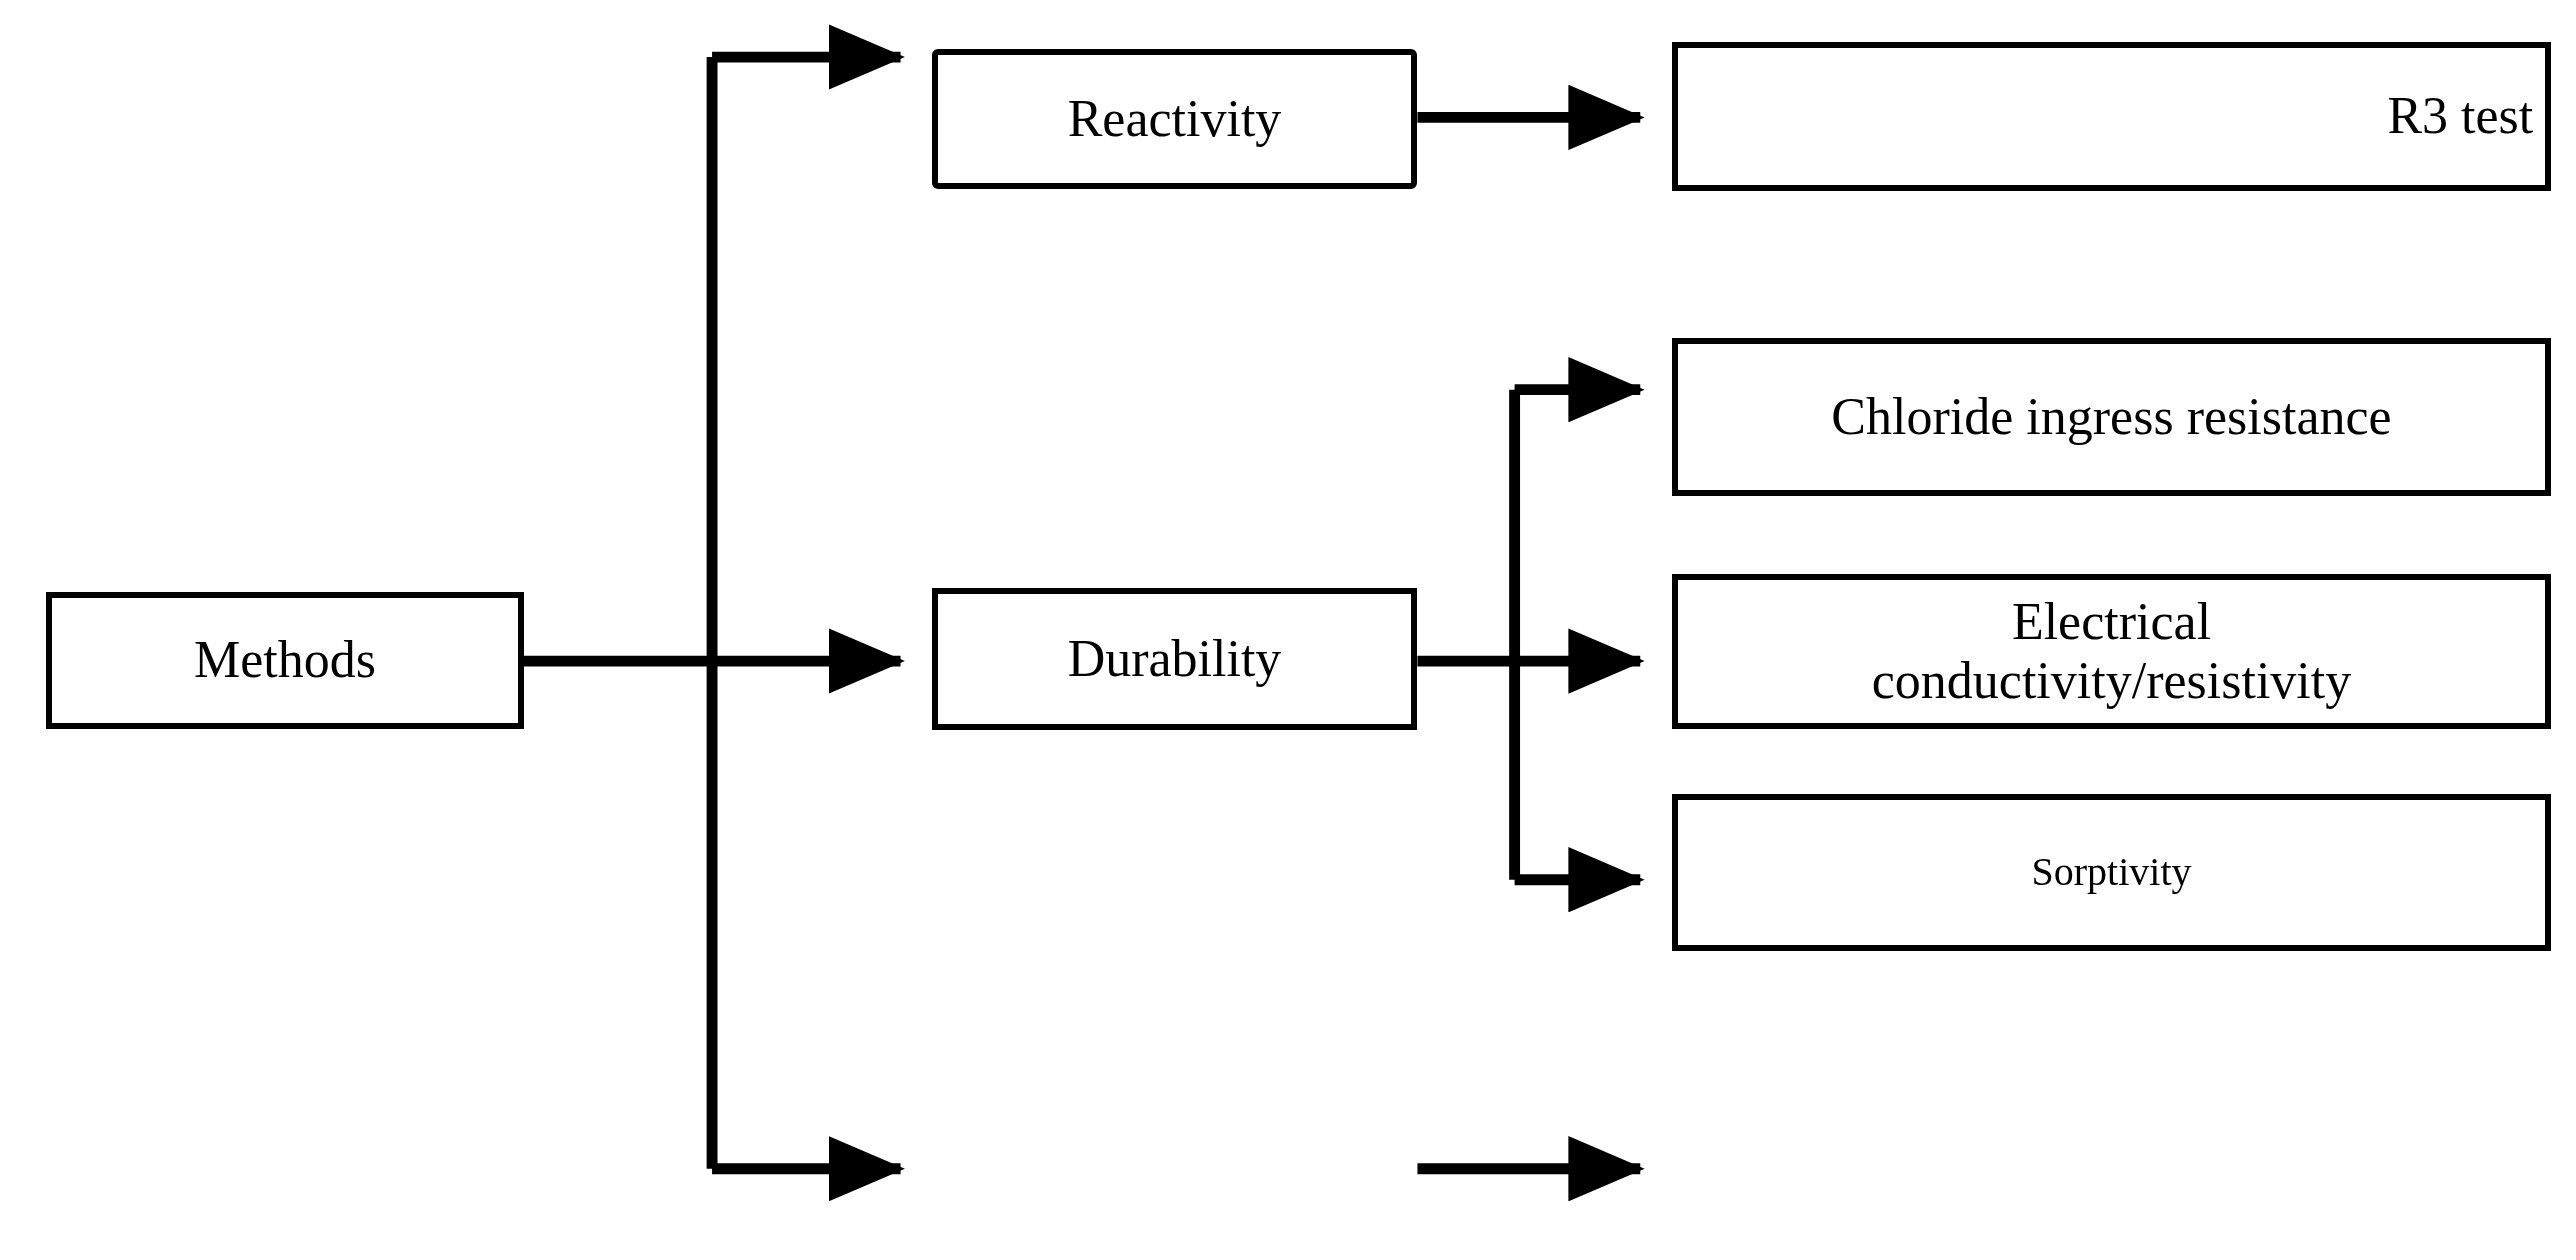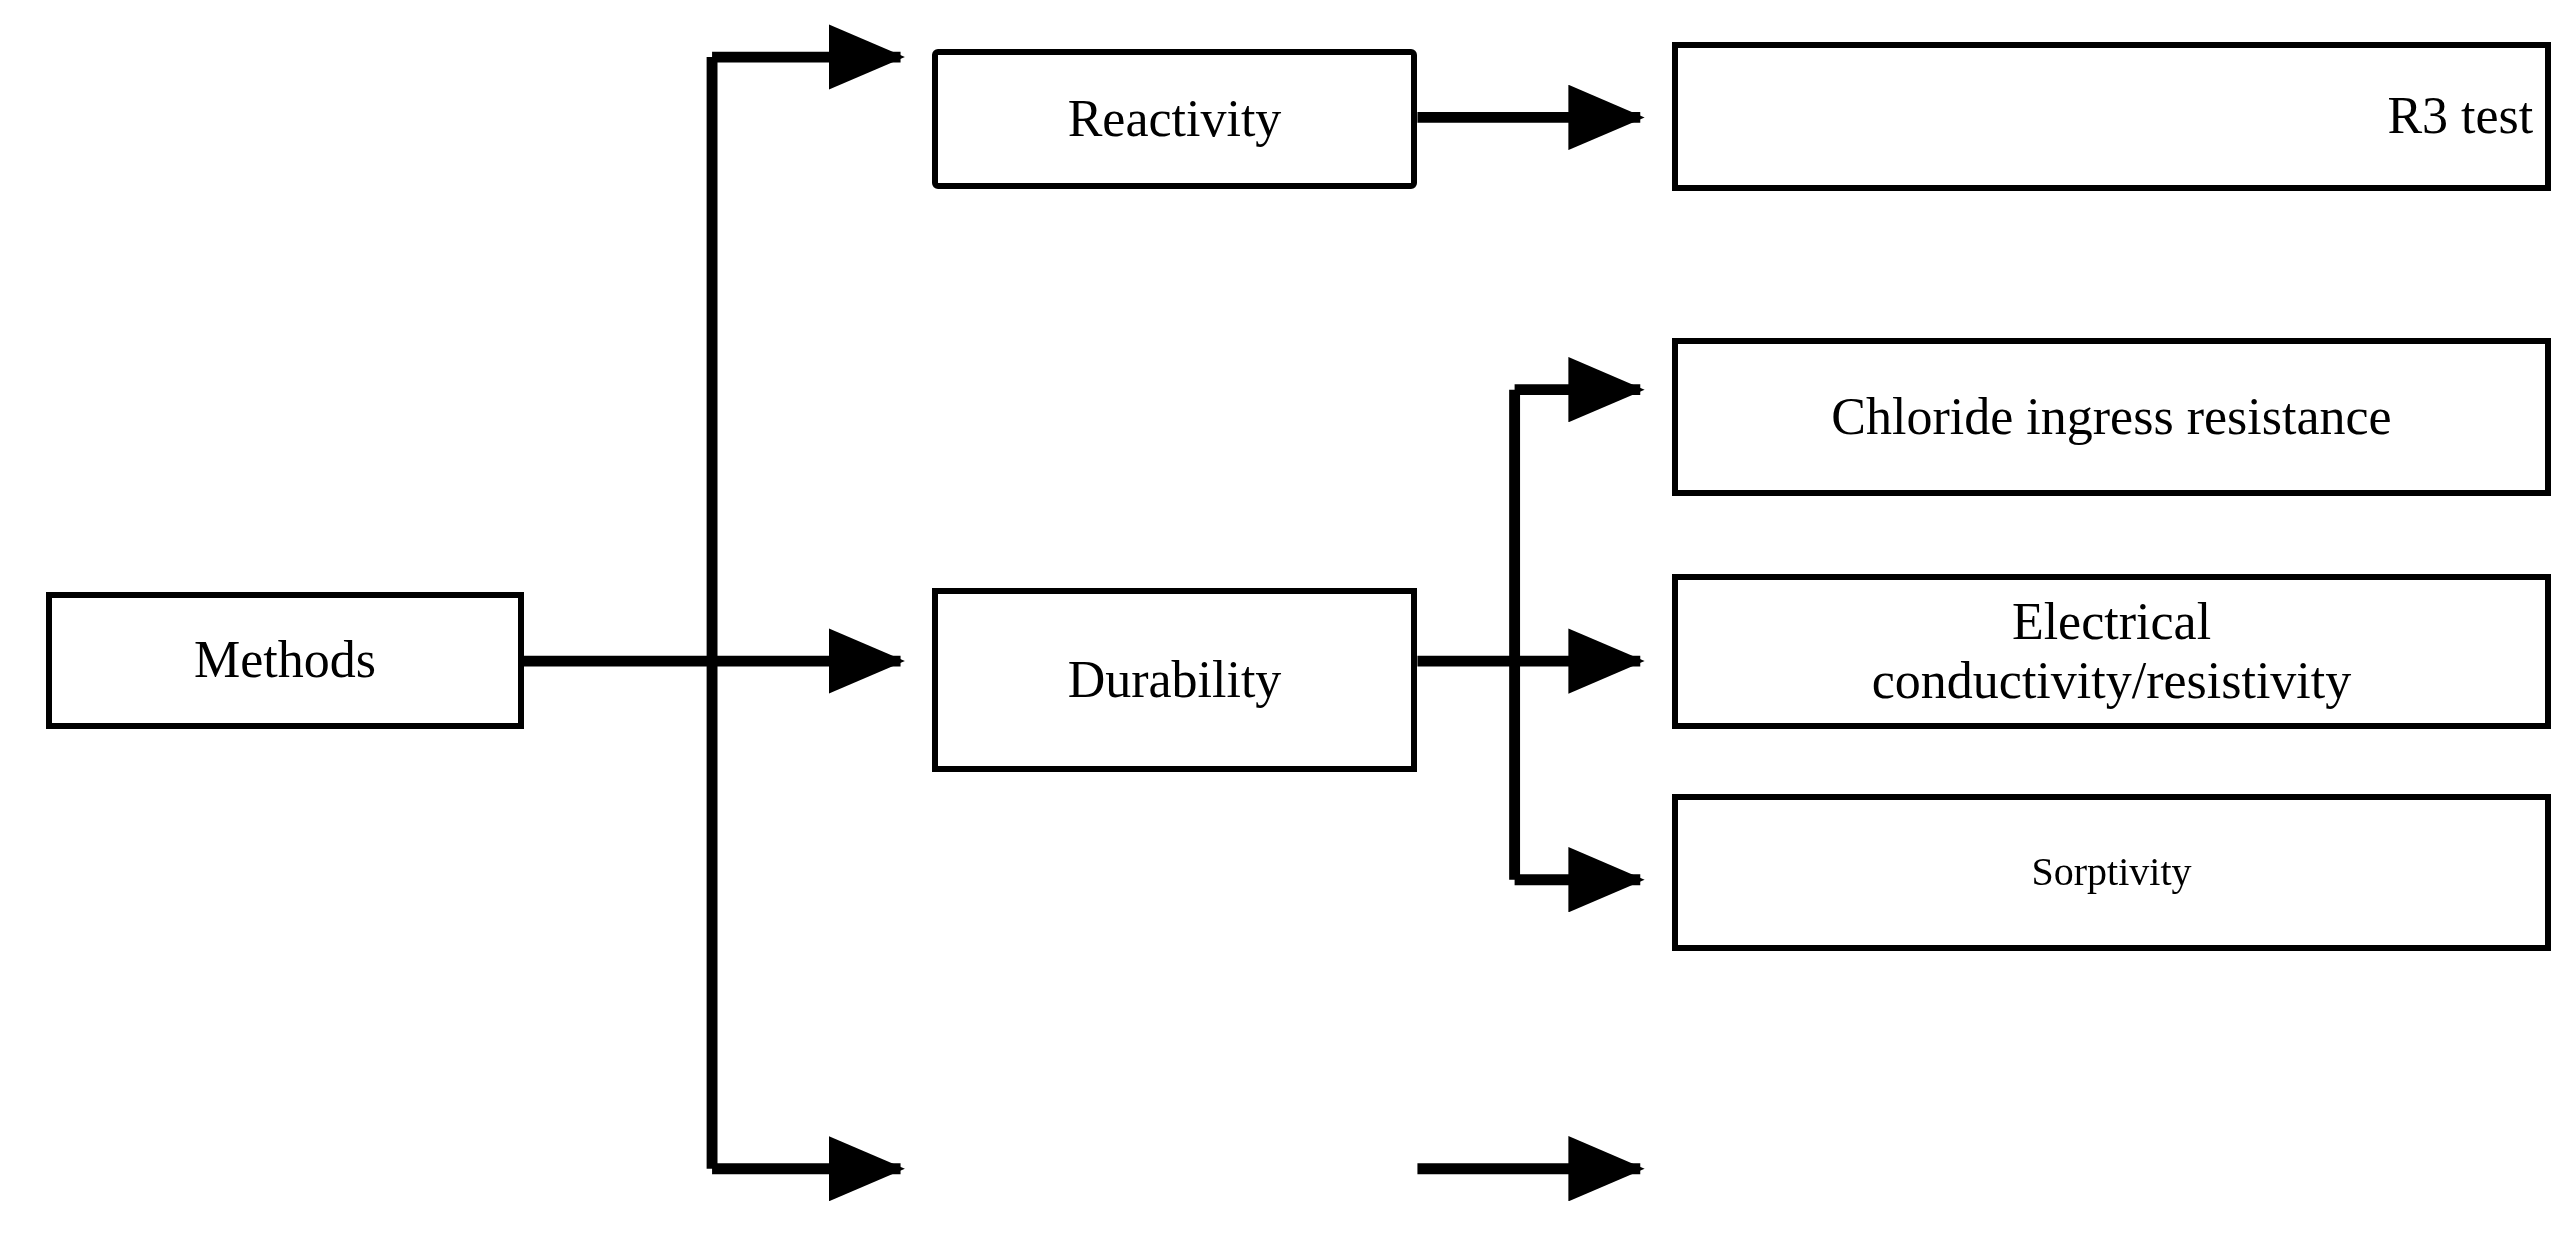--- a/index.html
+++ b/index.html
@@ -30,21 +30,21 @@
     z-index: 3;
   }
   .node .label {
     display: block;
     padding: 0 11.7px;
     white-space: pre-line;
   }
   
   #node-methods      { left: 46px;   top: 592px;  width: 478px;  height: 137px; font-size: 52px; }
   #node-reactivity   { left: 932px; top: 49px;   width: 485px;  height: 140px; font-size: 52px; border-radius: 6px; }
-  #node-durability   { left: 932px; top: 588px;  width: 485px;  height: 184px; font-size: 52px; }
+  #node-durability   { left: 932px; top: 588px;  width: 485px;  height: 142px; font-size: 52px; }
   #node-pore         { left: 932px; top: 1097px; width: 485px;  height: 142px; font-size: 52px; }
   #node-r3           { left: 1672px; top: 42px;   width: 879px; height: 149px; font-size: 52px; justify-content: flex-end; }
   #node-chloride     { left: 1672px; top: 338px;  width: 879px; height: 158px; font-size: 52px; }
   #node-electrical   { left: 1672px; top: 574px;  width: 879px; height: 155px; font-size: 52px; }
   #node-sorptivity   { left: 1672px; top: 794px;  width: 879px; height: 157px; font-size: 40px; }
   #node-mip          { left: 1672px; top: 1075px; width: 879px; height: 159px; font-size: 52px; }
 
   #edges {
     position: absolute;
     left: 0; top: 0;

